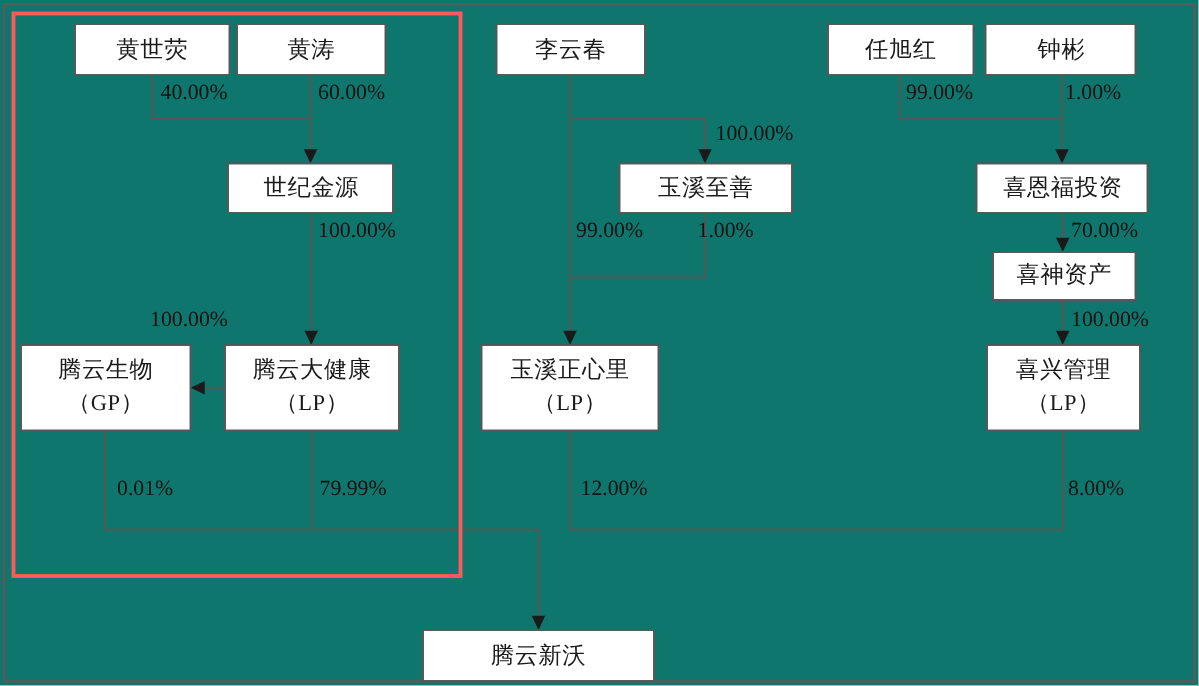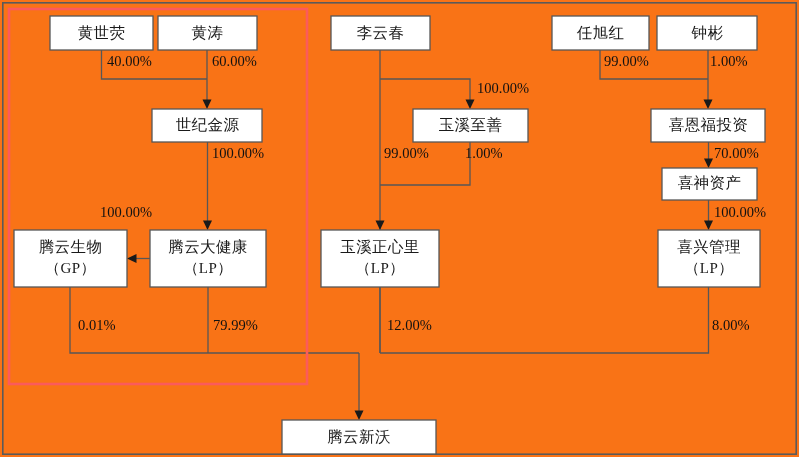--- a/index.html
+++ b/index.html
@@ -7,21 +7,21 @@
     padding: 0;
     background: #ffffff;
   }
   body {
     font-family: "Liberation Serif", "DejaVu Serif", serif;
   }
   #canvas-wrap {
     position: relative;
     width: 799px;
     height: 457px;
-    background: #f97316;
+    background: #0f766e;
     overflow: hidden;
     text-decoration: underline;
   }
   svg.diagram {
     position: absolute;
     left: 0;
     top: 0;
     width: 799px;
     height: 457px;
   }

